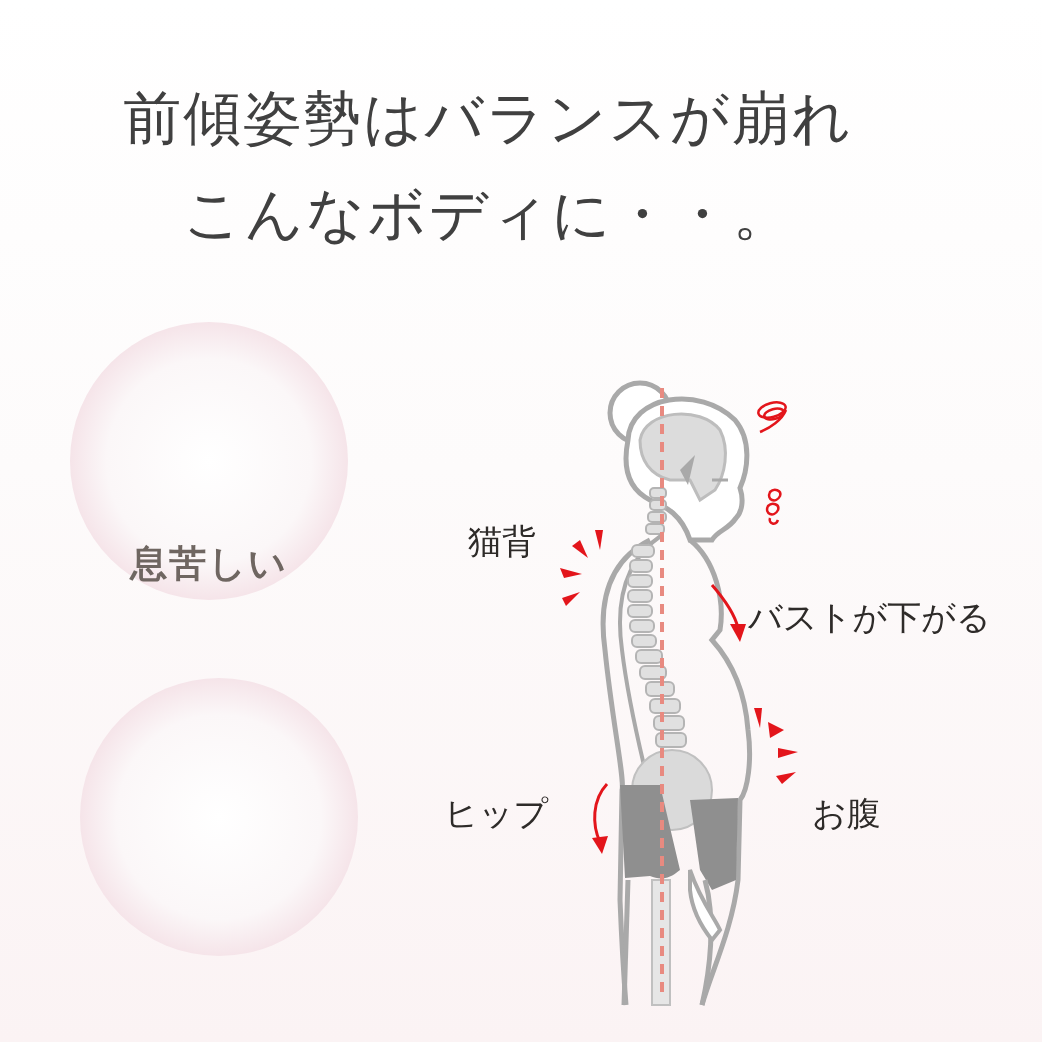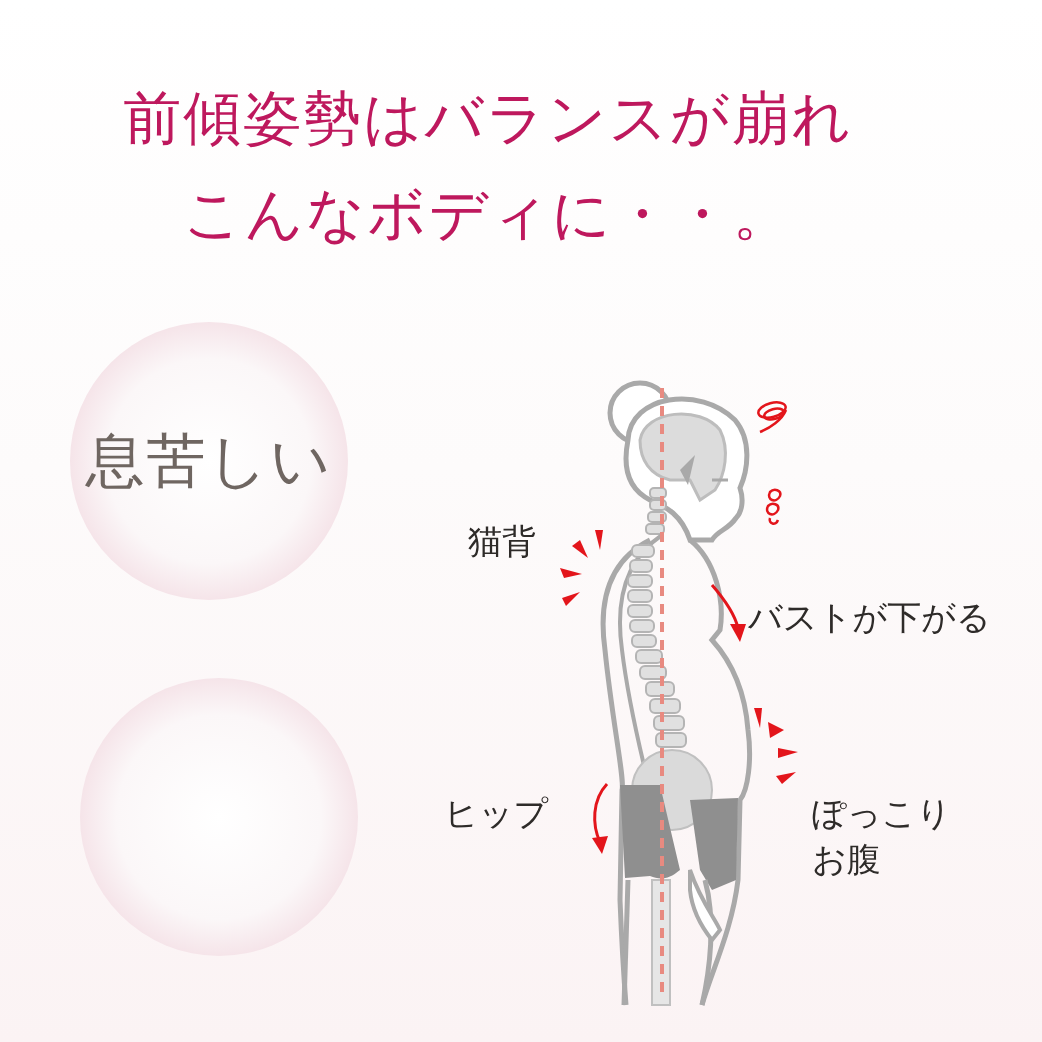--- a/index.html
+++ b/index.html
@@ -4,28 +4,28 @@
   <style>
     html, body { margin: 0; padding: 0; }
     body {
       width: 1042px; height: 1042px; overflow: hidden; position: relative;
       background: linear-gradient(180deg, #ffffff 0%, #fdfbfb 45%, #fbf3f4 100%);
       font-family: "DejaVu Sans", "Liberation Sans", sans-serif;
     }
     .headline {
       position: absolute; left: 0; top: 70px; width: 976px; text-align: center;
       font-family: "DejaVu Serif", "Liberation Serif", serif;
-      color: #be185d; font-size: 58px; line-height: 96px; letter-spacing: 2px;
+      color: #404040; font-size: 58px; line-height: 96px; letter-spacing: 2px;
     }
     .headline .line { display: block; white-space: nowrap; }
     .bubble {
       position: absolute; border-radius: 50%;
       background: radial-gradient(circle at 50% 50%, #ffffff 0%, #fbf7f8 52%, #f5e3e8 72%, #efbfcd 88%, #e492ac 97%, rgba(228,146,172,0) 100%);
-      display: flex; flex-direction: column; align-items: center; justify-content: center;
-      color: #6f6661; font-size: 59px; line-height: 72px; letter-spacing: 2px;
+      display: flex; flex-direction: column; align-items: center; justify-content: flex-end;
+      color: #6f6661; font-size: 37px; line-height: 72px; letter-spacing: 2px; font-weight: bold;
     }
     .bubble1 { left: 70px; top: 322px; width: 278px; height: 278px; }
     .bubble2 { left: 80px; top: 678px; width: 278px; height: 278px; }
     .label {
       position: absolute; color: #2e2b29;
       font-family: "DejaVu Serif", "Liberation Serif", serif; font-size: 34px; line-height: 46px;
       white-space: nowrap;
       margin-top: 18px;
     }
     .figure { position: absolute; left: 540px; top: 370px; width: 260px; height: 640px; }
@@ -44,21 +44,20 @@
 
 <div class="bubble bubble2">
 </div>
 
 <div class="label" style="left:468px; top:500px;">猫背</div>
 <div class="label" style="left:748px; top:576px;">バストが下がる</div>
 <div class="label" style="left:444px; top:772px;">
   <div>ヒップ</div>
 </div>
 <div class="label" style="left:812px; top:772px;">
-  <div>ぽっこり</div>
   <div>お腹</div>
 </div>
 
 <svg class="figure" viewBox="540 370 260 640" width="260" height="640">
 
   <circle cx="640" cy="413" r="30" fill="#ffffff" stroke="#a9a9a9" stroke-width="5"></circle>
 
   <path d="M628 440 C 630 395, 700 385, 735 420 C 752 440, 748 470, 740 488 C 744 500, 742 512, 736 518 C 728 530, 718 530, 712 540 L 690 540 C 680 510, 660 505, 650 500 C 630 490, 622 470, 628 440 Z" fill="#ffffff" stroke="#a9a9a9" stroke-width="5"></path>
   <path d="M640 440 C 645 410, 700 405, 720 430 C 730 450, 725 475, 715 490 L 700 500 L 690 480 L 670 480 C 650 475, 640 460, 640 440 Z" fill="#dcdcdc" stroke="#bdbdbd" stroke-width="3"></path>
   <path d="M680 470 L 695 455 L 688 485 Z" fill="#a9a9a9"></path>

